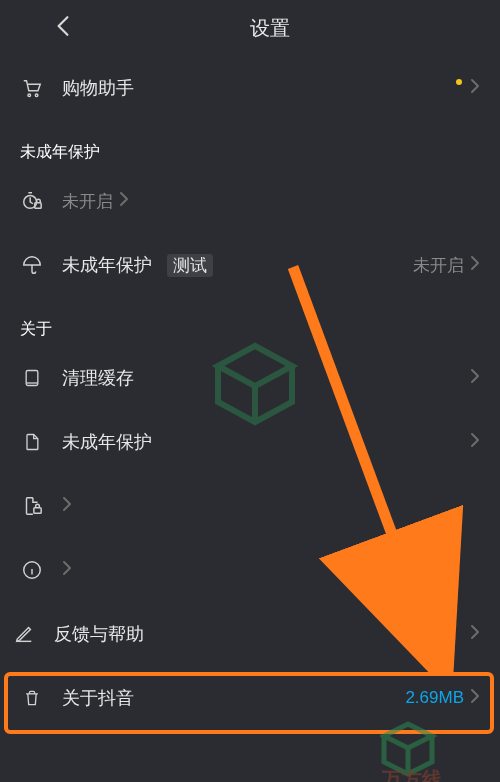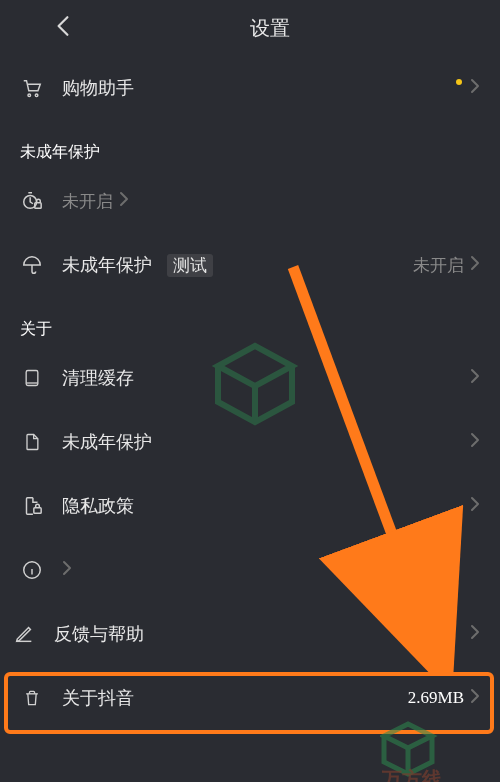--- a/index.html
+++ b/index.html
@@ -98,21 +98,21 @@
     position: absolute;
     left: 275px;
     top: 255px;
     pointer-events: none;
   }
   .watermark1 {
     position: absolute;
     pointer-events: none;
     opacity: 0.45;
   }
-  .cache-value { color: #ffffff; font-family: Liberation Serif, serif; }
+  .cache-value { color: #0ea5e9; }
 </style>
 </head>
 <body>
 
 <div class="header">
   <span class="back-icon">
     <svg width="14" height="22" viewBox="0 0 12 20" fill="none" stroke="currentColor" stroke-width="2" stroke-linecap="round" stroke-linejoin="round">
         <polyline points="10,2 2,10 10,18"></polyline>
       </svg>
   </span>
@@ -209,21 +209,20 @@
 
 <div class="row">
   <span class="row-icon">
     <svg width="22" height="22" viewBox="0 0 24 24" fill="none" stroke="currentColor" stroke-width="1.6">
         <path d="M13 3H7a1 1 0 0 0-1 1v16a1 1 0 0 0 1 1h6"></path>
         <path d="M13 3v5h5"></path>
         <rect x="14" y="14" width="8" height="6" rx="1"></rect>
         <path d="M16 14v-2a2 2 0 0 1 4 0v2"></path>
       </svg>
   </span>
-  <span class="row-label">隐私政策</span>
   <span class="chevron">
     <svg width="10" height="16" viewBox="0 0 10 16" fill="none" stroke="currentColor" stroke-width="2" stroke-linecap="round" stroke-linejoin="round">
         <polyline points="2,2 8,8 2,14"></polyline>
       </svg>
   </span>
 </div>
 
 <div class="row">
   <span class="row-icon">
     <svg width="22" height="22" viewBox="0 0 24 24" fill="none" stroke="currentColor" stroke-width="1.6">

